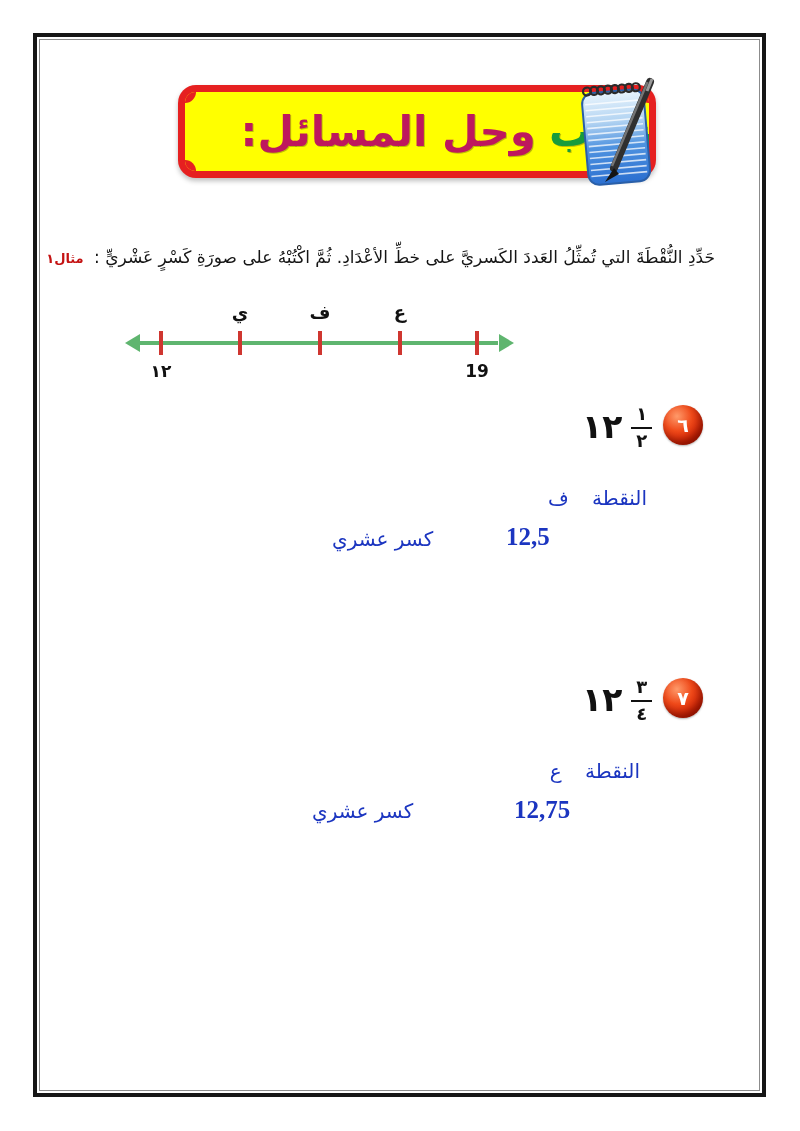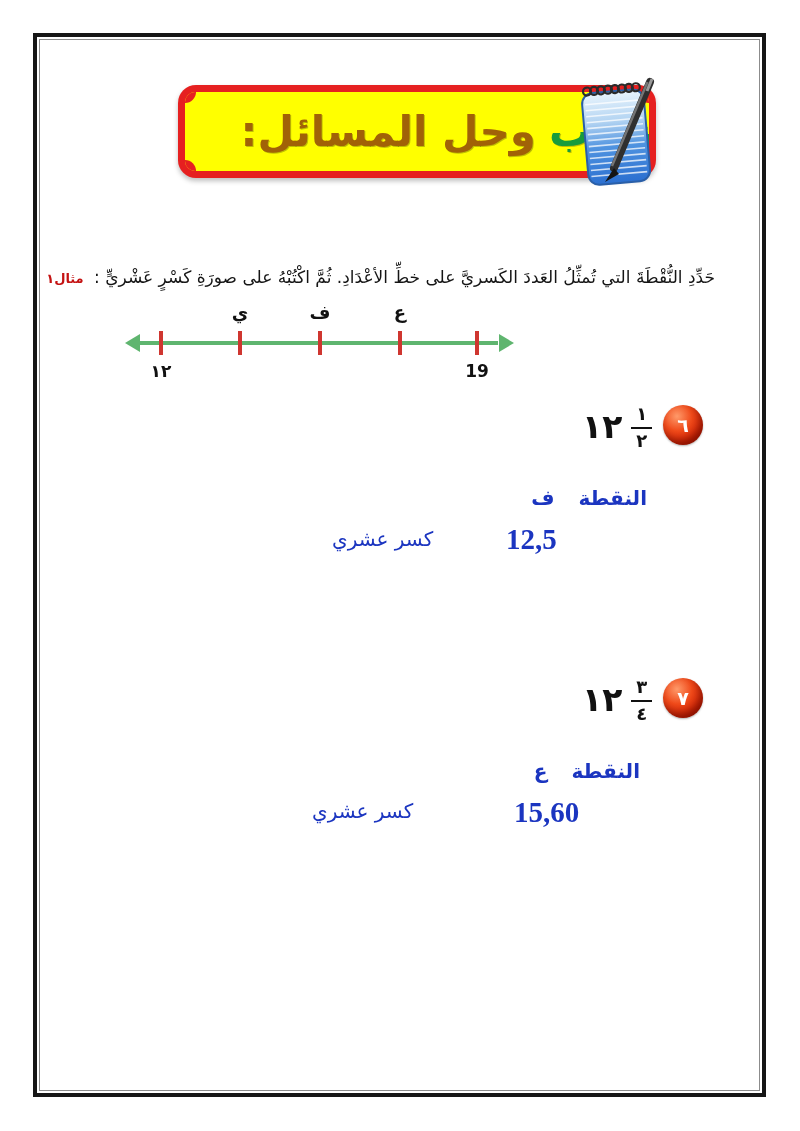--- a/index.html
+++ b/index.html
@@ -32,28 +32,28 @@
   .notch.bl { left:-11px; bottom:-11px; }
   .notch.tr { right:-11px; top:-11px; }
   .notch.br { right:-11px; bottom:-11px; }
   .banner-title {
     position:absolute; inset:0; display:flex; align-items:center; justify-content:center;
     direction:rtl; gap:13px; padding-left:62px;
     font-size:42px; font-weight:bold; white-space:nowrap;
     text-shadow:1px 1px 0 rgba(0,0,0,.25);
   }
   .t-green { color:#179c3c; }
-  .t-blue  { color:#a16207; }
+  .t-blue  { color:#be185d; }
 
   .notepad { position:absolute; left:578px; top:76px; width:80px; height:116px; z-index:5; }
 
   
   .instruction {
     position:absolute; right:85px; top:240px; direction:rtl; white-space:nowrap;
-    font-size:17px; color:#151515; line-height:34px;margin-top:20px;
+    font-size:17px; color:#151515; line-height:34px;
   }
   .instruction .example { color:#c41212; font-size:13px; font-weight:bold; margin-right:5px; }
 
   
   .numberline { position:absolute; left:128px; top:300px; width:382px; height:88px; }
   .nl-line { position:absolute; left:10px; right:12px; top:41px; height:4px; background:#5fb56f; }
   .nl-arrow { position:absolute; top:34px; width:0; height:0; border-top:9px solid transparent; border-bottom:9px solid transparent; }
   .nl-arrow.left  { left:-3px;  border-right:15px solid #5fb56f; }
   .nl-arrow.right { right:-4px; border-left:15px solid #5fb56f; }
   .nl-tick { position:absolute; top:31px; width:4px; height:24px; background:#cf3630; transform:translateX(-50%); }
@@ -73,29 +73,29 @@
 
   .mixed { position:absolute; display:flex; align-items:center; gap:9px; color:#111; }
   .mixed.q6 { left:582px; top:404px; }
   .mixed.q7 { left:582px; top:677px; }
   .mixed .whole { font-size:33px; font-weight:bold; line-height:1.3; }
   .frac { display:flex; flex-direction:column; align-items:center; font-size:18px; font-weight:bold; line-height:1.15; }
   .frac .num { padding:0 5px 2px; border-bottom:2.5px solid #111; }
   .frac .den { padding-top:2px; }
 
   .point-answer {
-    position:absolute; direction:rtl; color:#1b35c0; font-weight:bold; font-size:20px; white-space:nowrap;
+    position:absolute; direction:rtl; color:#1b35c0; font-weight:normal; font-size:20px; white-space:nowrap;
   }
   .point-answer .letter { margin-right:17px; }
   .point-answer.q6 { right:153px; top:486px; }
   .point-answer.q7 { right:160px; top:759px; }
 
   .decimal-value {
     position:absolute; font-family:"Liberation Serif","DejaVu Serif",serif;
-    font-weight:bold; font-size:29px; color:#1b35c0;
+    font-weight:bold; font-size:25px; color:#1b35c0;
   }
   .decimal-value.q6 { left:506px; top:523px; }
   .decimal-value.q7 { left:514px; top:796px; }
 
   .decimal-label {
     position:absolute; direction:rtl; font-weight:normal; font-size:20px; color:#1b35c0; white-space:nowrap;
   }
   .decimal-label.q6 { left:332px; top:527px; }
   .decimal-label.q7 { left:312px; top:799px; }
 </style>
@@ -196,16 +196,16 @@
     <span class="whole">١٢</span>
     <span class="frac">
       <span class="num">٣</span>
       <span class="den">٤</span>
     </span>
   </div>
   <div class="point-answer q7">
     <span>النقطة</span>
     <span class="letter">ع</span>
   </div>
-  <div class="decimal-value q7">15,60</div>
+  <div class="decimal-value q7">12,75</div>
   <div class="decimal-label q7">كسر عشري</div>
 
 </div>
 
 </body></html>

